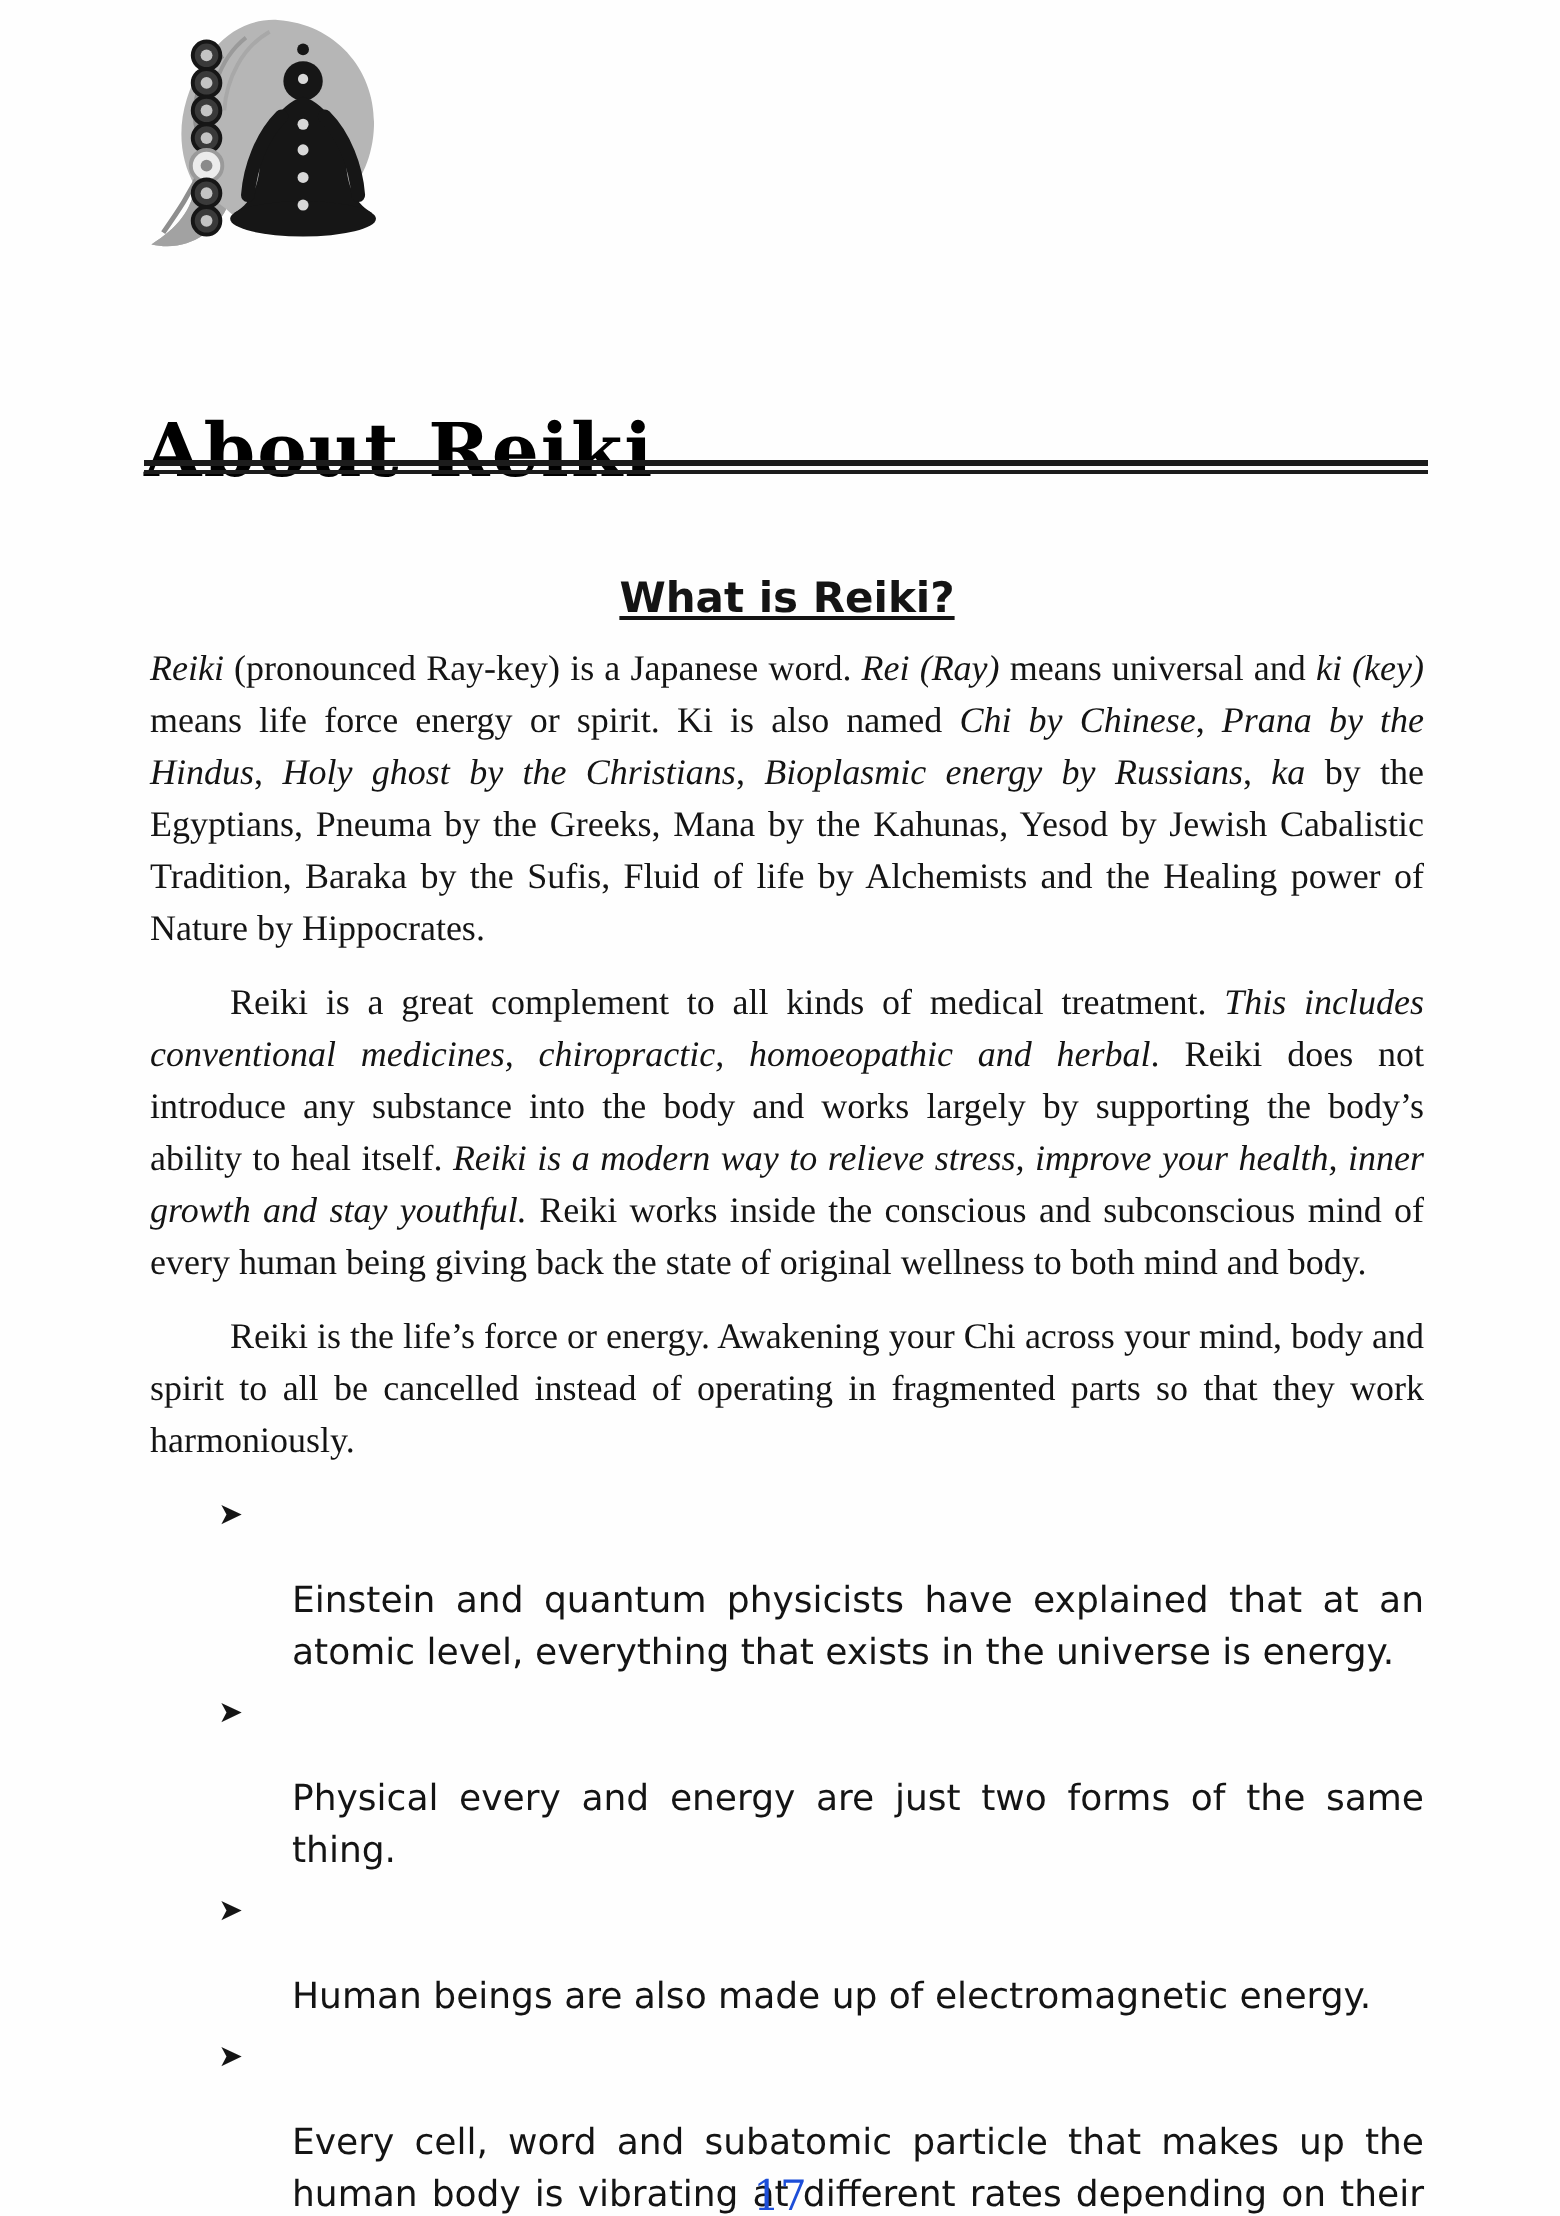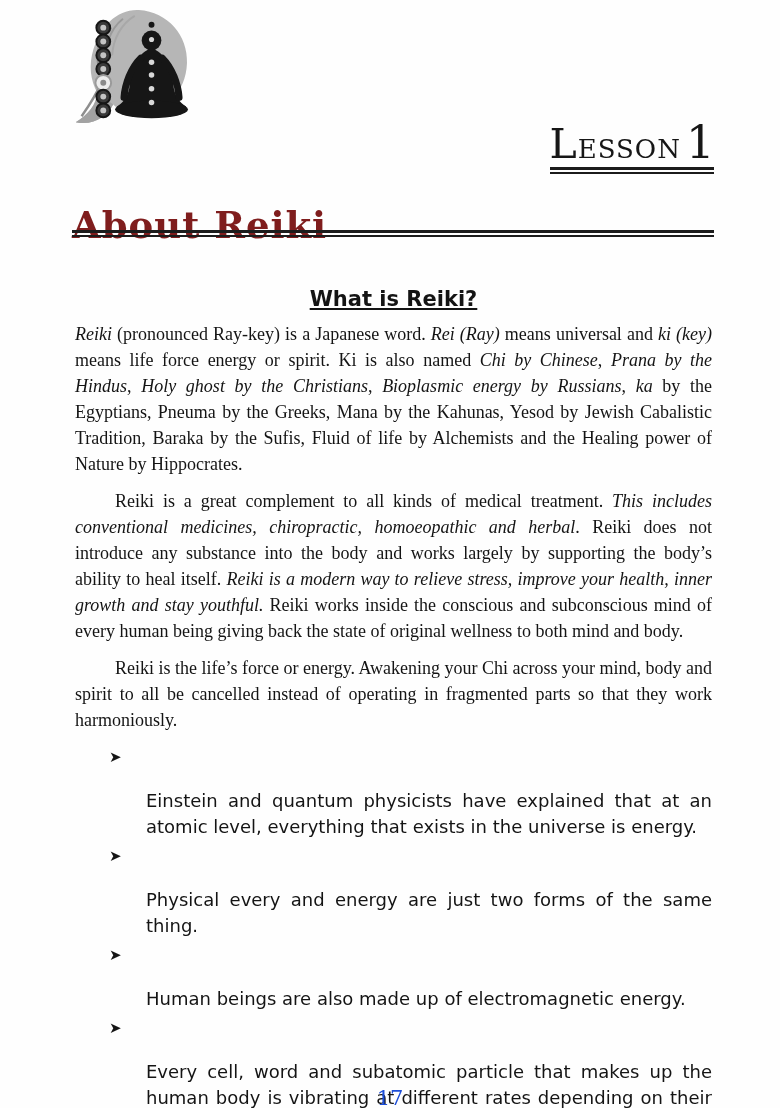--- a/index.html
+++ b/index.html
@@ -24,21 +24,21 @@
   .lesson-number { font-size:45px; margin-left:5px; }
   .lesson-rule { margin-top:2px; }
   .lesson-rule .r1 { height:3px; background:#1b1b1b; }
   .lesson-rule .r2 { height:2px; background:#1b1b1b; margin-top:2px; }
 
   
   .page-title {
     position:absolute; left:72px; top:178px;
     font-family:"DejaVu Serif", serif;
     font-size:37px; font-weight:bold; letter-spacing:1px;
-    color:#7f1d1d;
+    color:#000000;
   }
   .title-rule { position:absolute; left:72px; right:66px; top:230px; }
   .title-rule .r1 { height:3px; background:#1c1c1c; }
   .title-rule .r2 { height:2px; background:#1c1c1c; margin-top:2px; }
 
   
   .content {
     position:absolute; left:75px; top:286px; width:637px;
     font-size:18px; line-height:26px; text-align:justify;
   }
@@ -97,30 +97,20 @@
         <circle cx="52" cy="78" r="8" fill="#ececec" stroke="#9a9a9a" stroke-width="2"></circle>
           <circle cx="52" cy="78" r="3" fill="#8a8a8a"></circle>
         <circle cx="52" cy="92" r="7" fill="#3a3a3a" stroke="#161616" stroke-width="2"></circle>
           <circle cx="52" cy="92" r="3" fill="#c4c4c4"></circle>
         <circle cx="52" cy="106" r="7" fill="#3a3a3a" stroke="#161616" stroke-width="2"></circle>
           <circle cx="52" cy="106" r="3" fill="#c4c4c4"></circle>
       </g>
     </svg>
   </div>
 
-  <div class="lesson">
-    <div class="lesson-text">
-      <span class="lesson-word">Lesson</span>
-      <span class="lesson-number">1</span>
-    </div>
-    <div class="lesson-rule">
-      <div class="r1"></div>
-        <div class="r2"></div>
-    </div>
-  </div>
 
   <h1 class="page-title">About Reiki</h1>
   <div class="title-rule">
     <div class="r1"></div>
       <div class="r2"></div>
   </div>
 
   <div class="content">
     <h2 class="section-heading">What is Reiki?</h2>
     <div>

